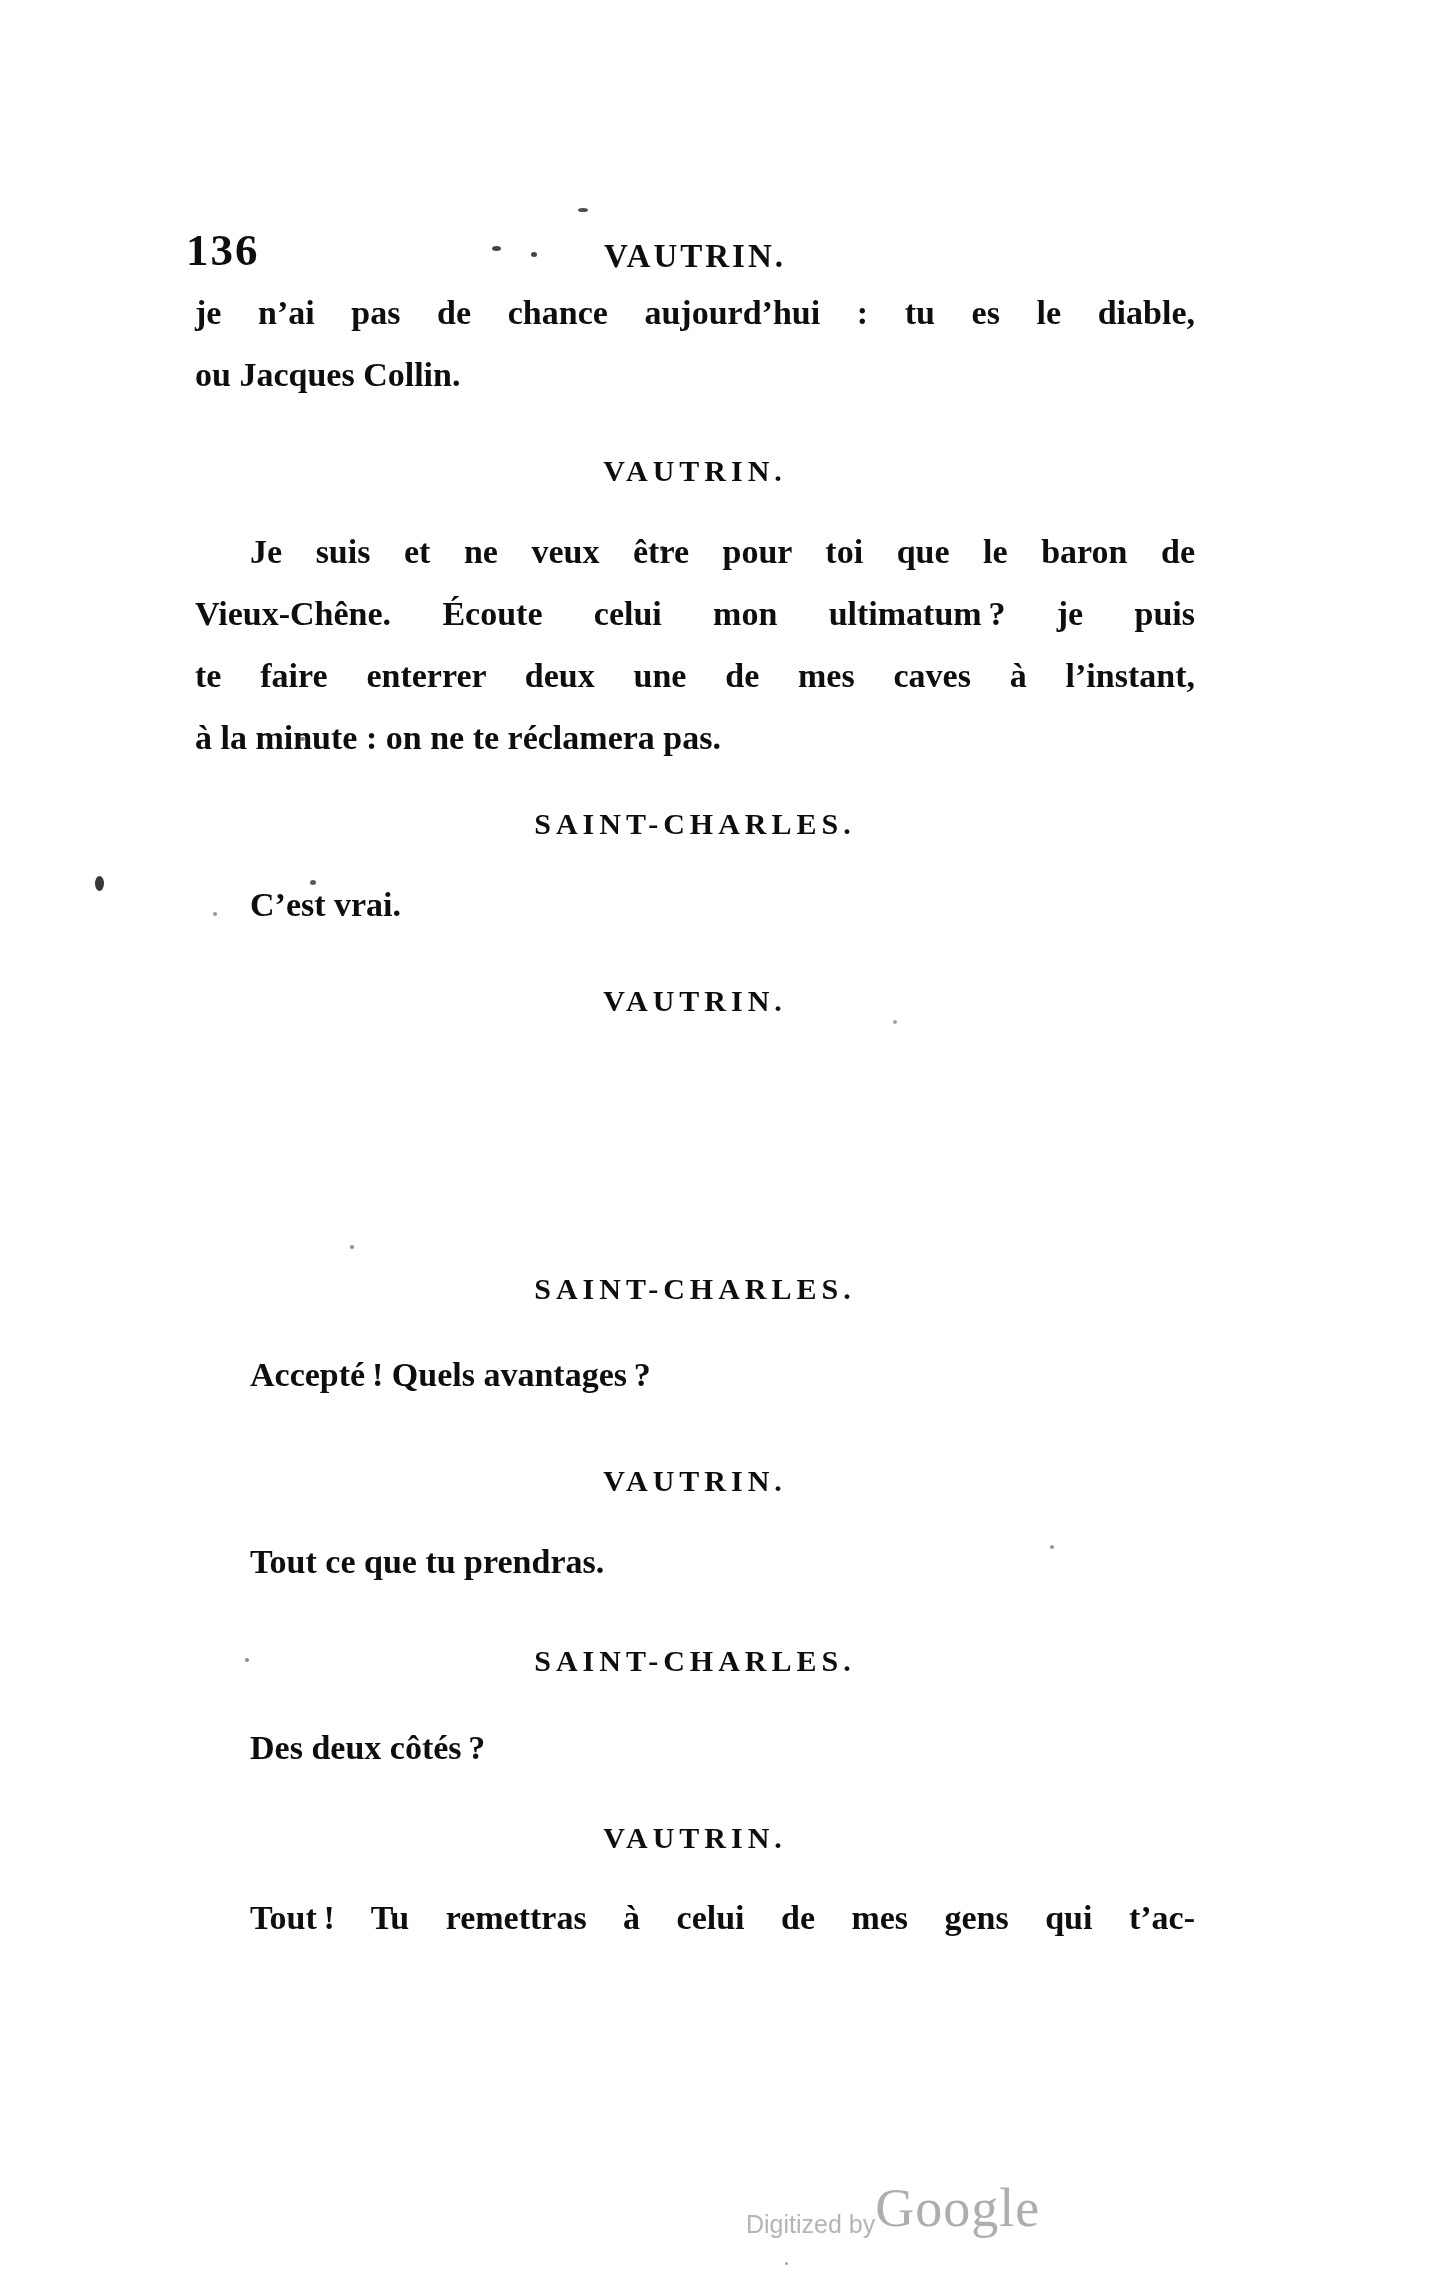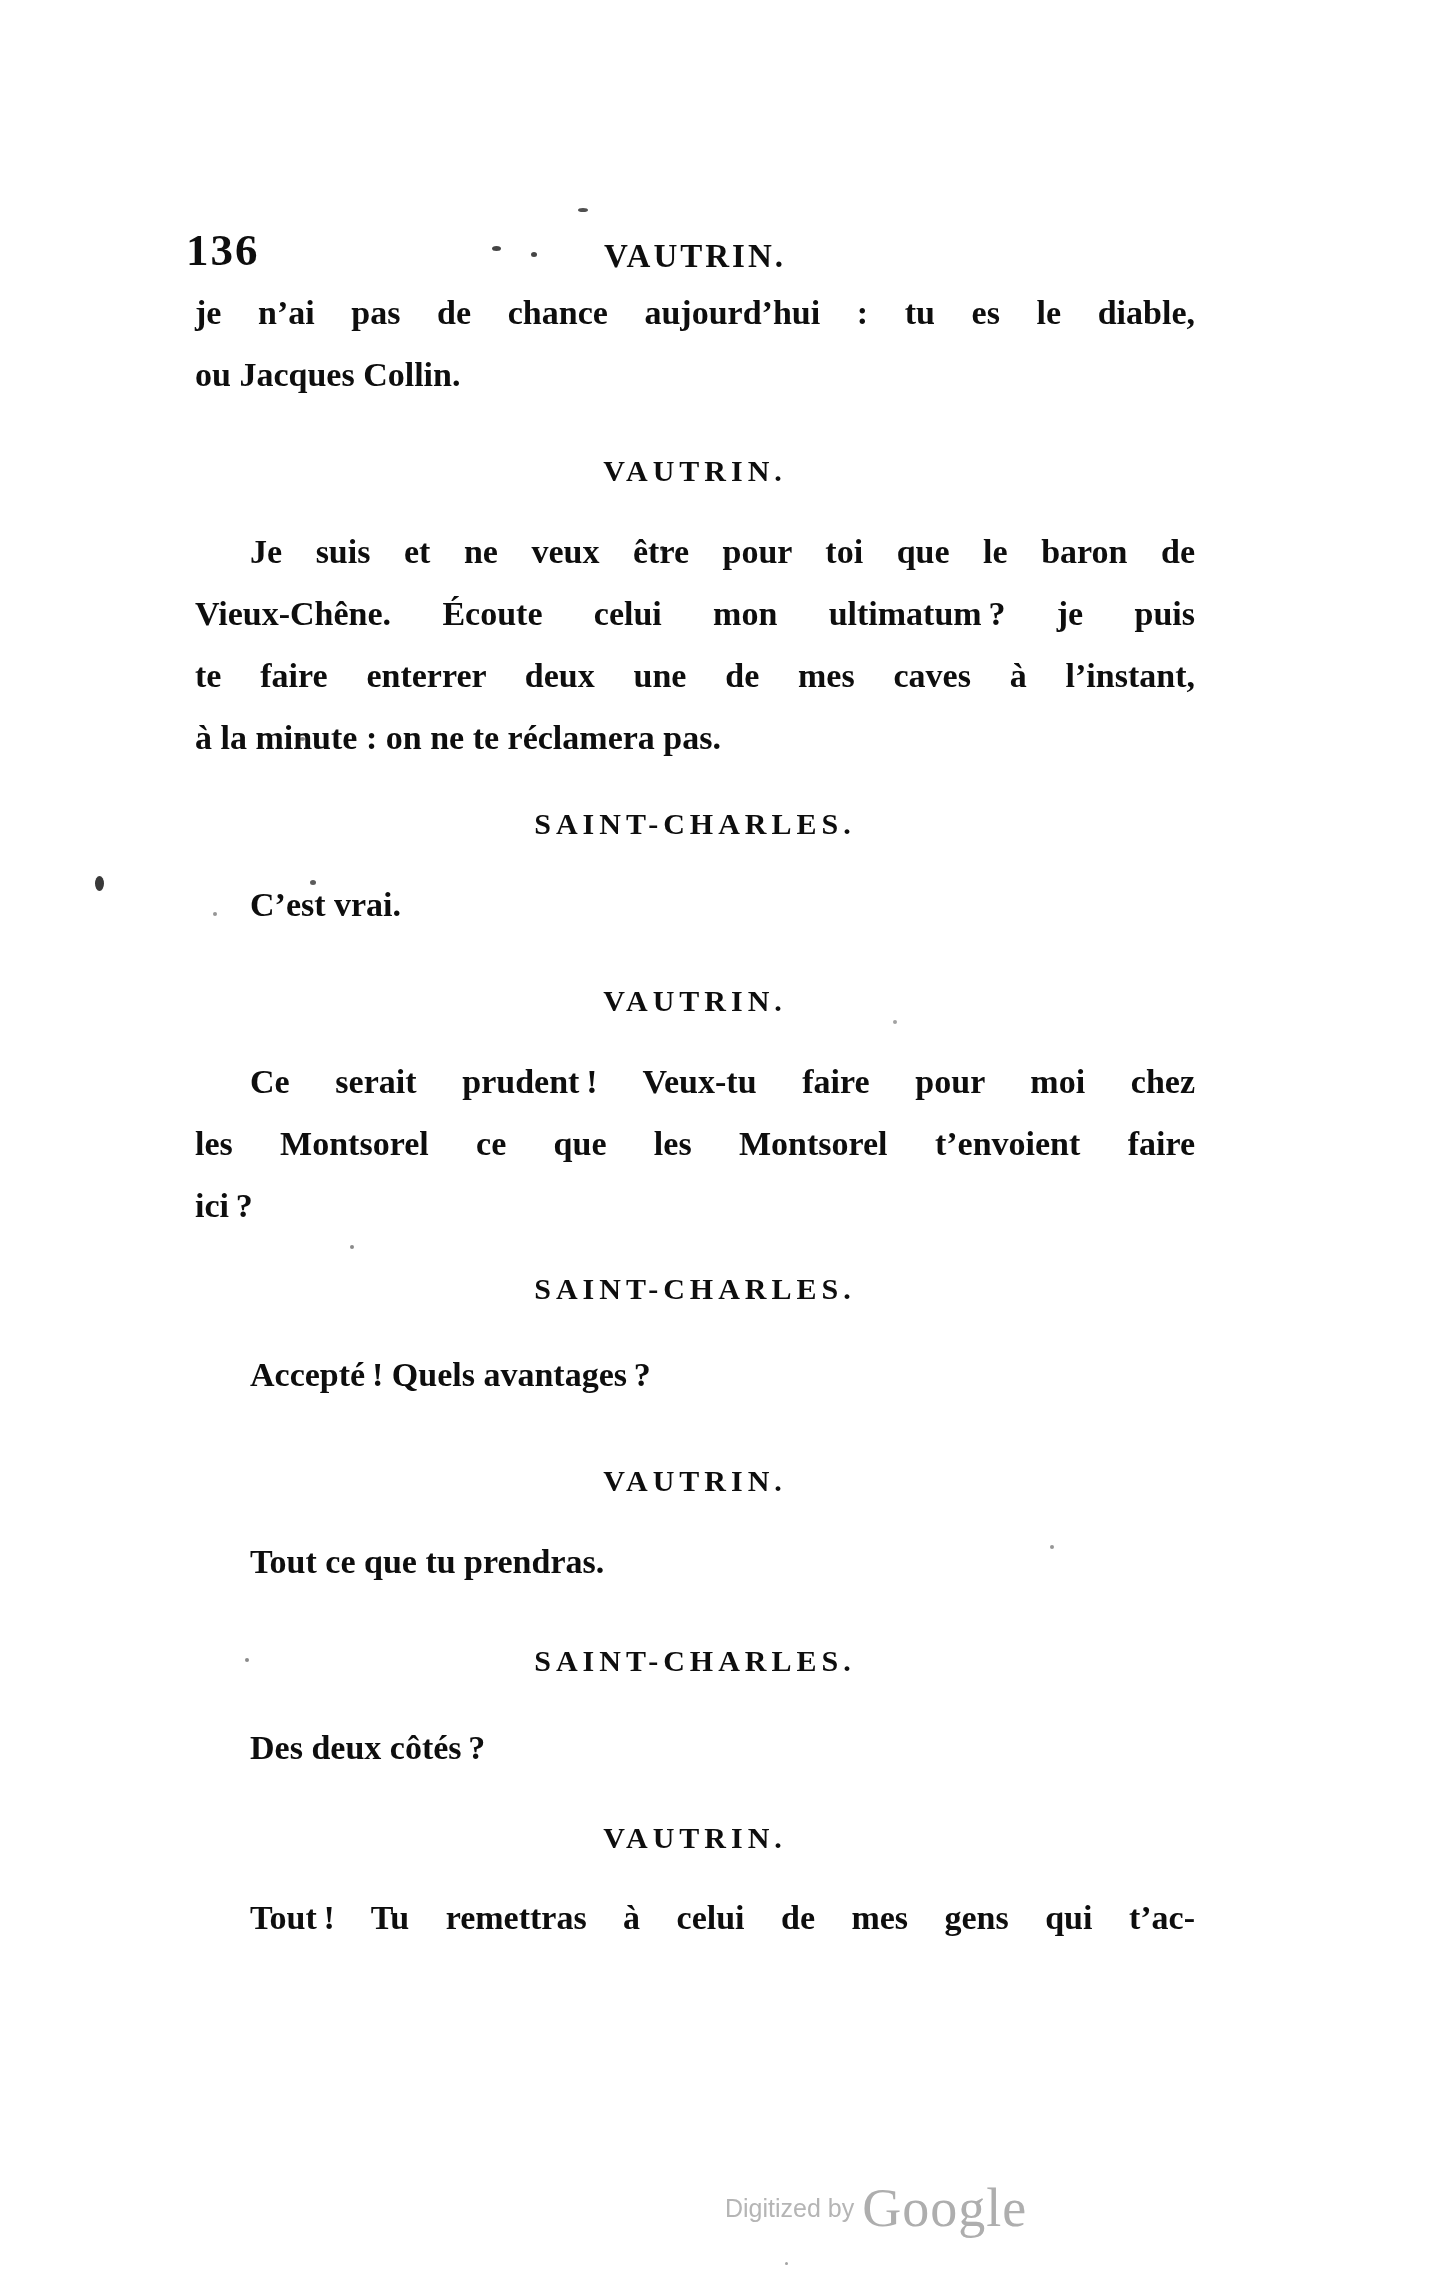--- a/index.html
+++ b/index.html
@@ -49,25 +49,25 @@
     left: 195px;
     width: 1000px;
     text-align: center;
     font-size: 30px;
     font-weight: 700;
     letter-spacing: 5px;
     line-height: 34px;
   }
   .footer {
     position: absolute;
-    left: 725px;
+    left: 746px;
     top: 2177px;
     display: flex;
-    align-items: center;
-    gap: 8px;
+    align-items: flex-end;
+    gap: 0;
     white-space: nowrap;
   }
   .footer .prefix {
     font-family: "Liberation Sans", "DejaVu Sans", sans-serif;
     font-size: 25px;
     color: #b5b5b5;
   }
   .footer .brand {
     font-family: "Liberation Serif", "DejaVu Serif", serif;
     font-size: 54px;
@@ -103,25 +103,20 @@
   </div>
 
   <div class="speaker" style="top:807px">SAINT-CHARLES.</div>
 
   <div class="para" style="top:874px">
     <div class="line indent">C’est vrai.</div>
   </div>
 
   <div class="speaker" style="top:984px">VAUTRIN.</div>
 
-  <div class="para" style="top:1051px">
-    <div class="line fill indent">Ce serait prudent ! Veux-tu faire pour moi chez</div>
-    <div class="line fill">les Montsorel ce que les Montsorel t’envoient faire</div>
-    <div class="line">ici ?</div>
-  </div>
 
   <div class="speaker" style="top:1272px">SAINT-CHARLES.</div>
 
   <div class="para" style="top:1344px">
     <div class="line indent">Accepté ! Quels avantages ?</div>
   </div>
 
   <div class="speaker" style="top:1464px">VAUTRIN.</div>
 
   <div class="para" style="top:1531px">

